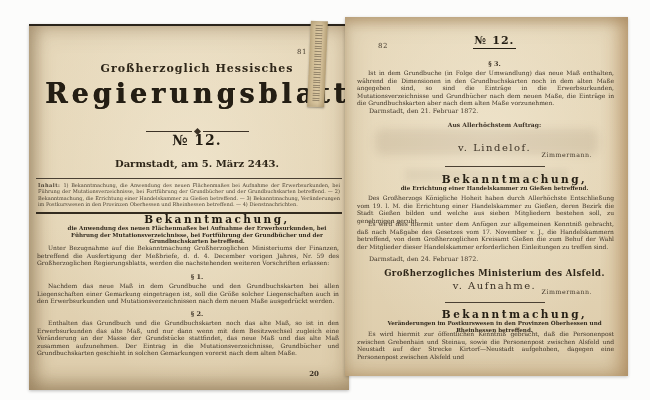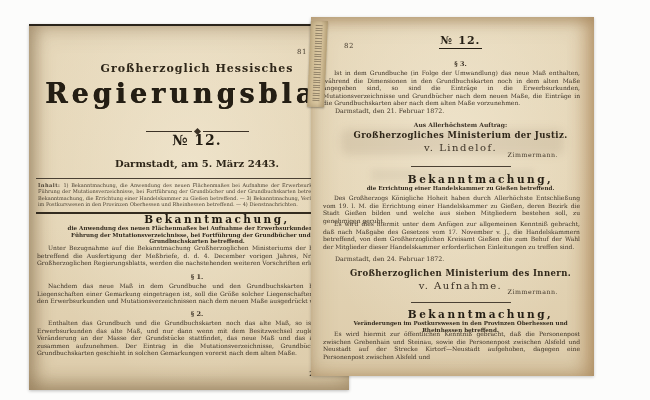--- a/index.html
+++ b/index.html
@@ -18,21 +18,21 @@
   }
   .page-left{
     left:29px;top:24px;width:320px;height:364px;
     border-top:2px solid #2a241b;
     box-shadow: inset 0 0 26px rgba(110,80,40,.30),
                 inset 8px 0 14px rgba(90,65,30,.22),
                 inset 0 -10px 16px rgba(90,65,30,.20),
                 0 1px 3px rgba(0,0,0,.25);
   }
   .page-right{
-    left:311px;top:17px;width:283px;height:359px;
+    left:345px;top:17px;width:283px;height:359px;
     box-shadow: inset 0 0 26px rgba(110,80,40,.26),
                 inset -10px 0 16px rgba(150,90,30,.30),
                 inset 0 6px 10px rgba(120,85,40,.18),
                 0 1px 3px rgba(0,0,0,.22);
   }
   
   .page-right::before{
     content:"";position:absolute;left:30px;right:30px;top:112px;height:26px;
     background:rgba(105,85,60,.12);filter:blur(4px);border-radius:8px;
   }
@@ -132,32 +132,31 @@
     <div class="el pageno" style="top:25px;left:33px;">82</div>
     <div class="el center runhead">
       <span class="u">№ 12.</span>
     </div>
 
     <div class="el center sec-label" style="top:43px;">§ 3.</div>
     <div class="el body-par" style="top:52px;left:12px;right:14px;">Ist in dem Grundbuche (in Folge der Umwandlung) das neue Maß enthalten, während die Dimensionen in den Grundbuchskarten noch in dem alten Maße angegeben sind, so sind die Einträge in die Erwerbsurkunden, Mutationsverzeichnisse und Grundbücher nach dem neuen Maße, die Einträge in die Grundbuchskarten aber nach dem alten Maße vorzunehmen.</div>
 
     <div class="el date-line" style="top:90px;left:12px;right:14px;">Darmstadt, den 21. Februar 1872.</div>
     <div class="el center small-center" style="top:104px;font-weight:bold;">Aus Allerhöchstem Auftrag:</div>
-    <div class="el center ministry" style="top:113px;">Großherzogliches Ministerium der Justiz.</div>
     <div class="el center signer" style="top:125px;">v. Lindelof.</div>
     <div class="el countersign" style="top:134px;right:36px;">Zimmermann.</div>
 
     <div class="el rule" style="top:149px;left:100px;width:100px;"></div>
 
     <div class="el center art-heading" style="top:156px;">Bekanntmachung,</div>
     <div class="el center art-sub" style="top:168px;left:20px;right:20px;">die Errichtung einer Handelskammer zu Gießen betreffend.</div>
     <div class="el body-par" style="top:177px;left:12px;right:14px;">Des Großherzogs Königliche Hoheit haben durch Allerhöchste Entschließung vom 19. l. M. die Errichtung einer Handelskammer zu Gießen, deren Bezirk die Stadt Gießen bilden und welche aus sieben Mitgliedern bestehen soll, zu genehmigen geruht.</div>
     <div class="el body-par" style="top:203px;left:12px;right:14px;">Es wird dies hiermit unter dem Anfügen zur allgemeinen Kenntniß gebracht, daß nach Maßgabe des Gesetzes vom 17. November v. J., die Handelskammern betreffend, von dem Großherzoglichen Kreisamt Gießen die zum Behuf der Wahl der Mitglieder dieser Handelskammer erforderlichen Einleitungen zu treffen sind.</div>
     <div class="el date-line" style="top:238px;left:12px;right:14px;">Darmstadt, den 24. Februar 1872.</div>
-    <div class="el center ministry" style="top:251px;">Großherzoglichen Ministerium des Innern.</div>
+    <div class="el center ministry" style="top:251px;">Großherzogliches Ministerium des Alsfeld.</div>
     <div class="el center signer" style="top:263px;">v. Aufnahme.</div>
     <div class="el countersign" style="top:271px;right:36px;">Zimmermann.</div>
 
     <div class="el rule" style="top:285px;left:100px;width:100px;"></div>
 
     <div class="el center art-heading" style="top:291px;">Bekanntmachung,</div>
     <div class="el center art-sub" style="top:303px;left:14px;right:14px;">Veränderungen im Postkurswesen in den Provinzen Oberhessen und Rheinhessen betreffend.</div>
     <div class="el body-par" style="top:313px;left:12px;right:14px;">Es wird hiermit zur öffentlichen Kenntniß gebracht, daß die Personenpost zwischen Grebenhain und Steinau, sowie die Personenpost zwischen Alsfeld und Neustadt auf der Strecke Kirtorf—Neustadt aufgehoben, dagegen eine Personenpost zwischen Alsfeld und</div>
   </div>
 

